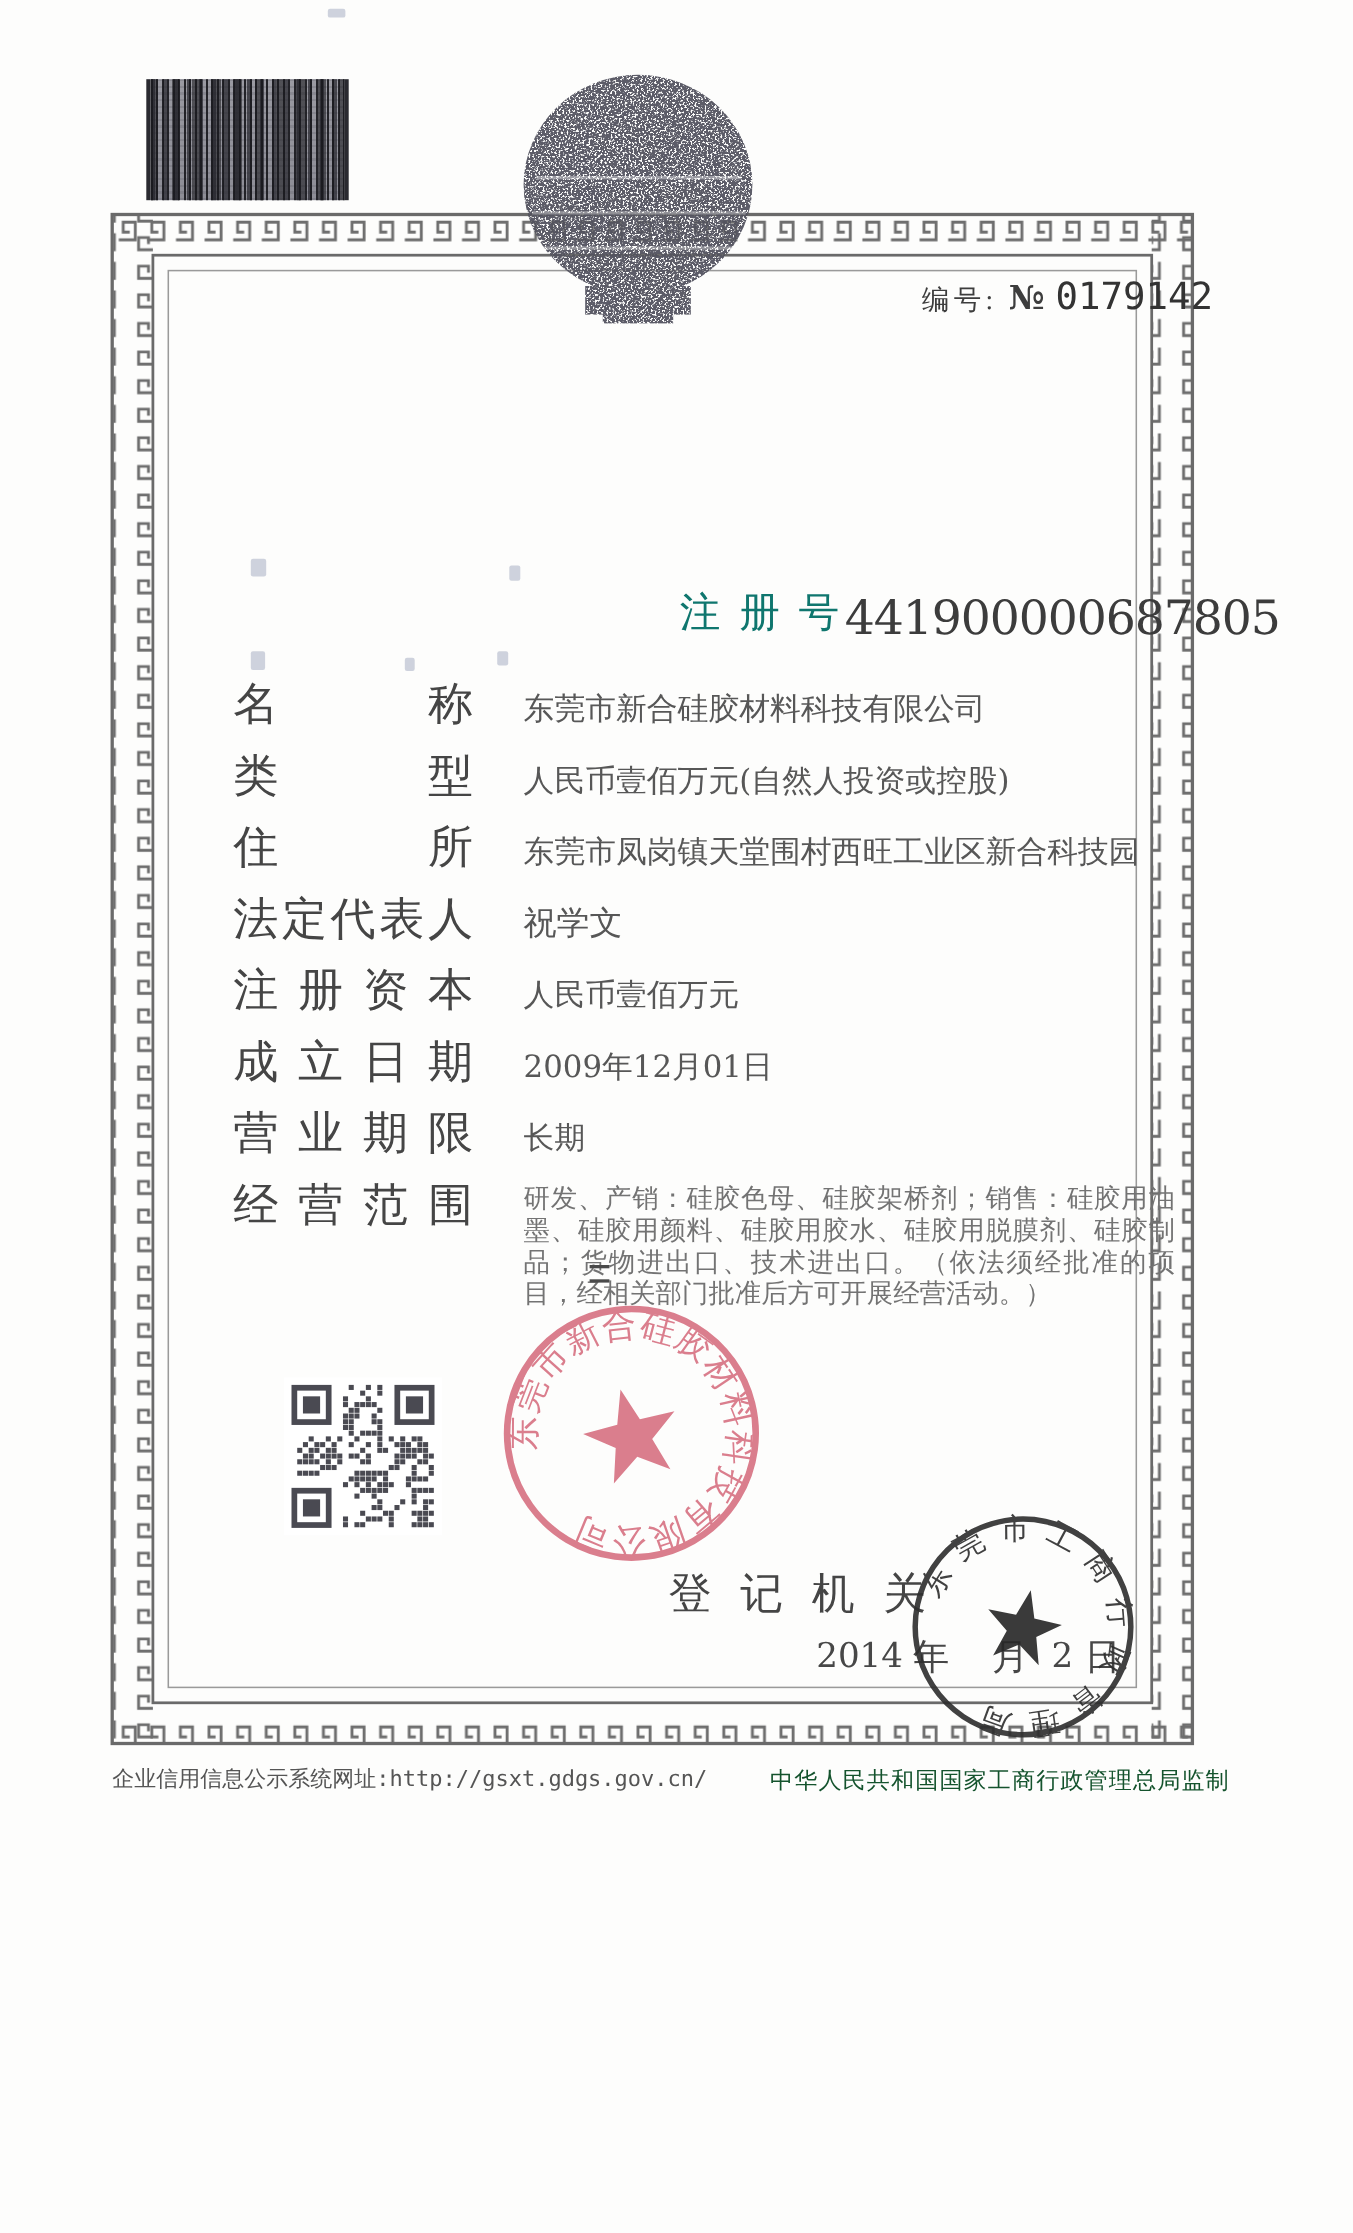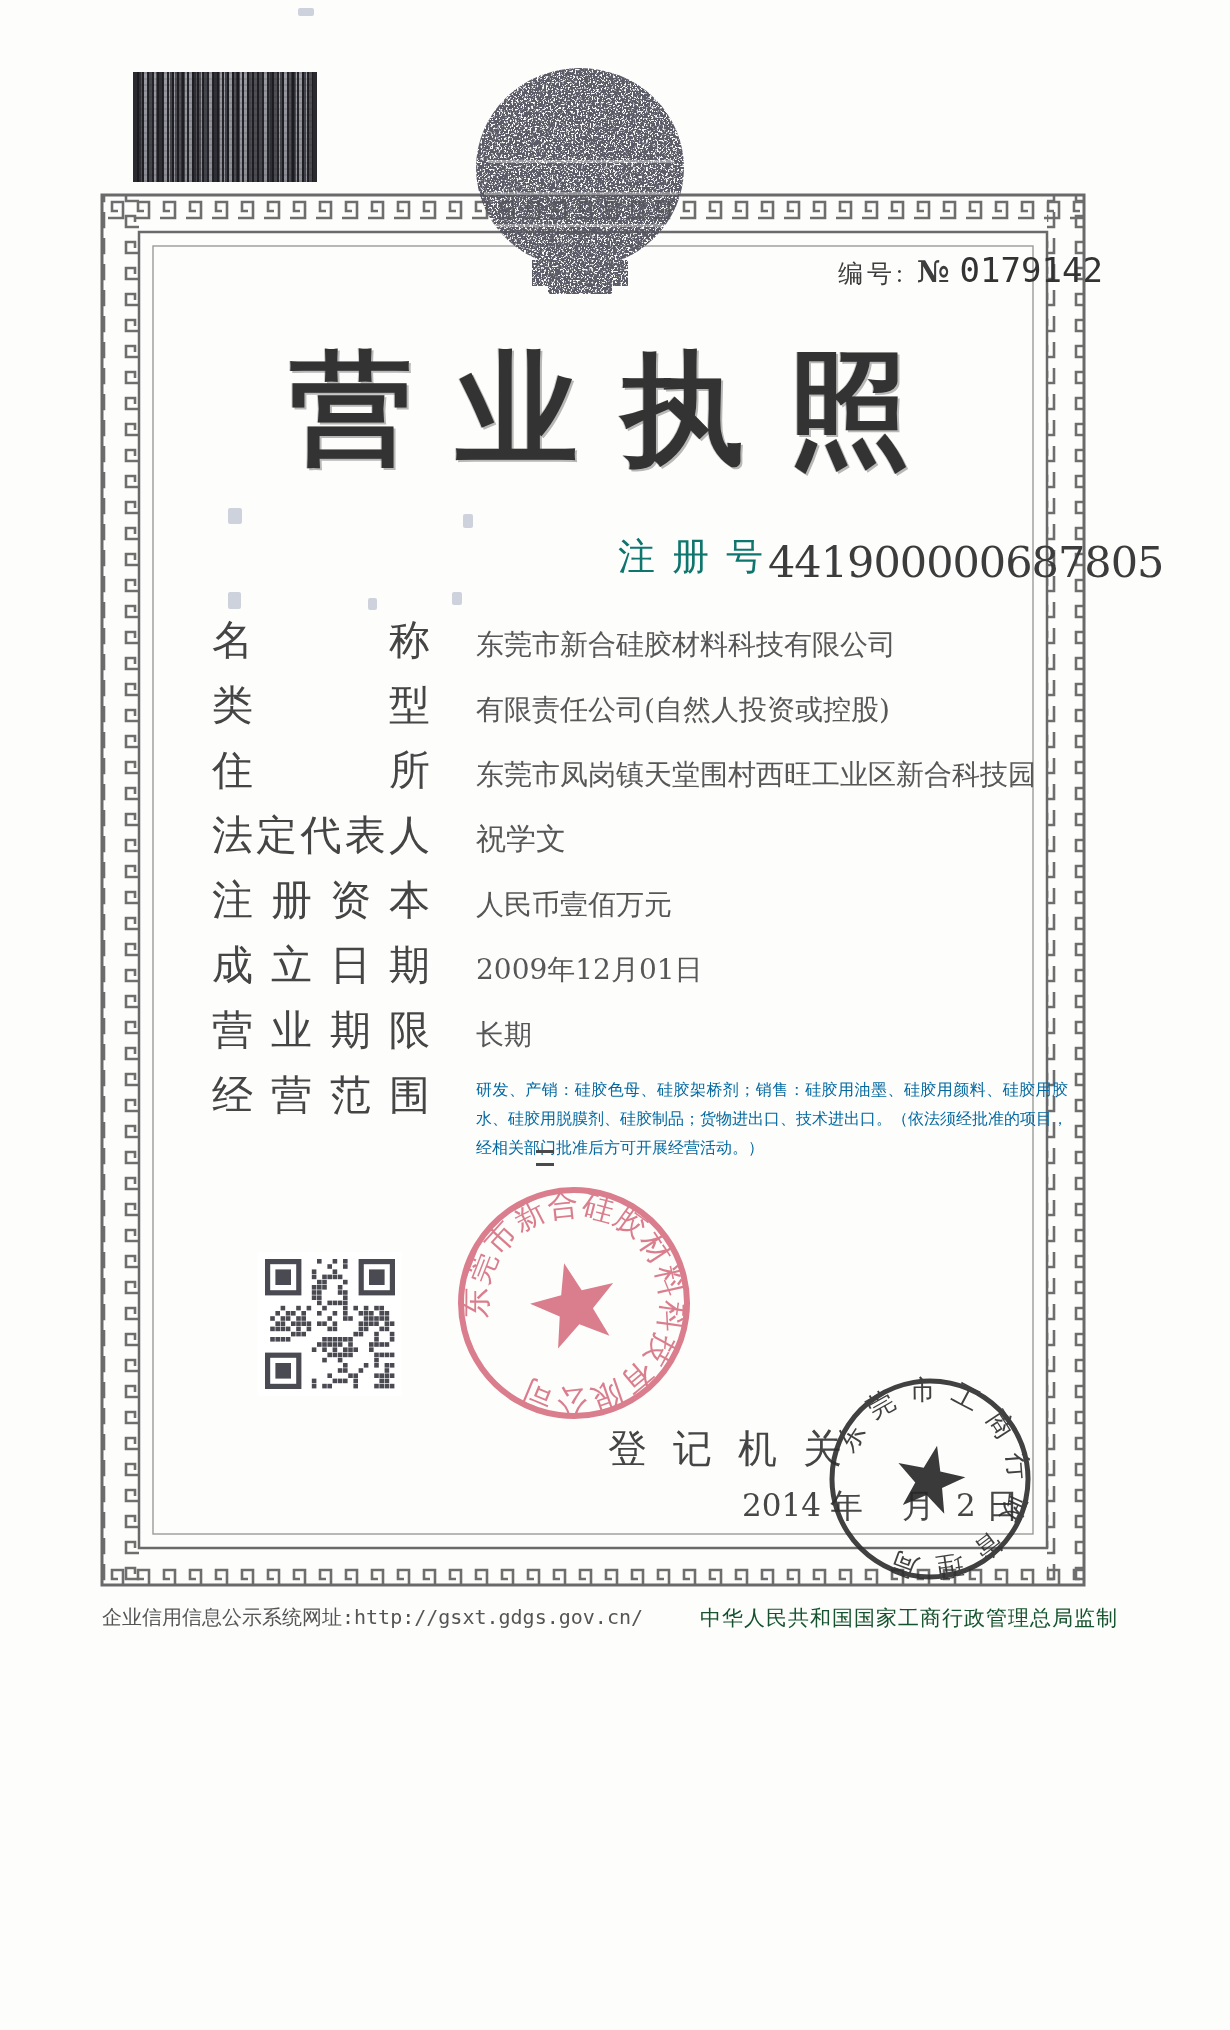--- a/index.html
+++ b/index.html
@@ -36,22 +36,22 @@
   .reg-digits{left:768px;top:537px;font-size:43px;letter-spacing:-1px;color:#3c3c3c;
               font-family:"DejaVu Serif","Liberation Serif",serif;white-space:nowrap;}
 
   .fields{left:212px;top:620px;width:880px;z-index:3;}
   .row{display:flex;align-items:baseline;height:41px;margin-bottom:24px;}
   .row-label{width:218px;flex:none;display:flex;justify-content:space-between;
              font-size:41px;line-height:1;color:#454545;}
   .row-value{margin-left:46px;font-size:28px;color:#575757;white-space:nowrap;line-height:1.15;}
   .row.k-legal-rep .row-value{font-size:30px;}
   .row.k-business-scope{height:auto;align-items:flex-start;}
-  .row.k-business-scope .row-value{font-size:16px;line-height:29px;width:592px;
-        white-space:normal;color:#0369a1;text-align:justify;}
+  .row.k-business-scope .row-value{font-size:24px;line-height:29px;width:592px;
+        white-space:normal;color:#737373;text-align:justify;}
 
   .qr{left:258px;top:1252px;z-index:3;}
 
   .red-seal{left:452px;top:1181px;z-index:4;opacity:.8;transform:rotate(-14deg);transform-origin:50% 50%;}
   .black-seal{left:824px;top:1373px;z-index:5;opacity:.9;transform:rotate(12deg);transform-origin:50% 50%;}
 
   .registrar-label{left:608px;top:1422px;z-index:3;font-size:39px;letter-spacing:26px;color:#454545;white-space:nowrap;}
   .dt{z-index:3;font-size:31px;color:#474747;font-family:"DejaVu Serif",serif;}
   .dt-year{left:742px;top:1487px;}
   .dt-yunit{left:830px;top:1484px;font-size:33px;}
@@ -108,39 +108,38 @@
     </g>
     <rect x="18" y="96" width="186" height="3" fill="#ffffff" opacity=".4"></rect>
     <rect x="14" y="128" width="194" height="3" fill="#ffffff" opacity=".35"></rect>
     <rect x="22" y="160" width="178" height="3" fill="#ffffff" opacity=".35"></rect>
   </svg>
 
   <div class="abs serial">
     <span class="lab">编号:</span><span class="nosym">№</span><span class="digits">0179142</span>
   </div>
 
-  <h1 class="abs title">营业执照</h1>
 
   <span class="abs reg-label regline">注册号</span>
   <span class="abs reg-digits regline">441900000687805</span>
 
   <div class="abs fields">
       <div class="row k-name">
         <div class="row-label">
           <span>名</span>
           <span>称</span>
         </div>
         <div class="row-value">东莞市新合硅胶材料科技有限公司</div>
       </div>
       <div class="row k-type">
         <div class="row-label">
           <span>类</span>
           <span>型</span>
         </div>
-        <div class="row-value">有限责任公司(自然人投资或控股)</div>
+        <div class="row-value">人民币壹佰万元(自然人投资或控股)</div>
       </div>
       <div class="row k-address">
         <div class="row-label">
           <span>住</span>
           <span>所</span>
         </div>
         <div class="row-value">东莞市凤岗镇天堂围村西旺工业区新合科技园</div>
       </div>
       <div class="row k-legal-rep">
         <div class="row-label">

